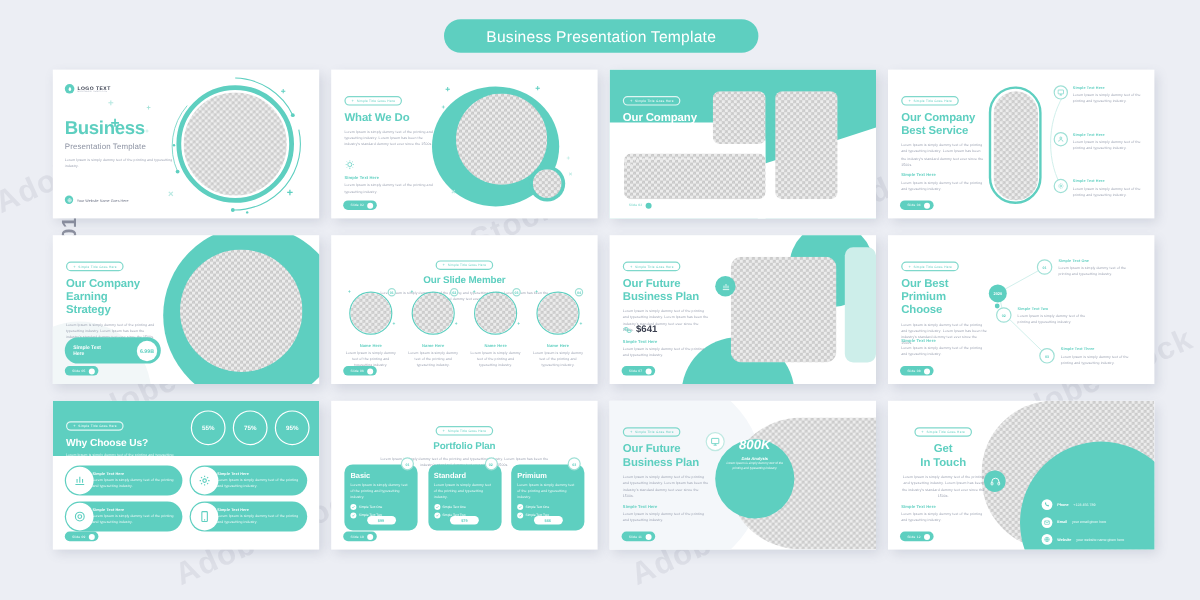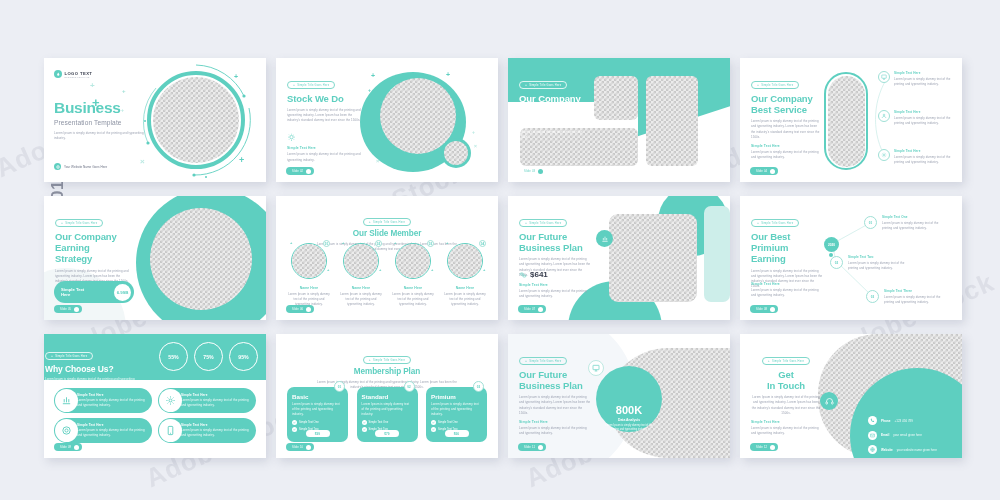--- a/index.html
+++ b/index.html
@@ -107,20 +107,23 @@
   <div class="wm-tile" style="left:-10px;top:120px;">Adobe Stock</div>
   <div class="wm-tile" style="left:140px;top:430px;">Adobe Stock</div>
   <div class="wm-tile" style="left:300px;top:190px;">Adobe Stock</div>
   <div class="wm-tile" style="left:520px;top:430px;">Adobe Stock</div>
   <div class="wm-tile" style="left:700px;top:120px;">Adobe Stock</div>
   <div class="wm-tile" style="left:830px;top:300px;">Adobe Stock</div>
   <div class="wm-tile" style="left:60px;top:300px;">Adobe Stock</div>
 
   <div class="wm-id">#489016253</div>
 
+  <div class="hdr">
+    <span>Business Presentation Template</span>
+  </div>
 
   <div class="grid">
 
     <div class="slide">
 
       <svg width="222" height="124" style="position:absolute;left:0;top:0">
         <circle cx="152" cy="62" r="47" fill="none" stroke="#5ecfc0" stroke-width="4"></circle>
         <path d="M152 7 A55 55 0 0 1 200 38" fill="none" stroke="#5ecfc0" stroke-width=".9"></path>
         <path d="M205 50 A55 55 0 0 1 150 117" fill="none" stroke="#5ecfc0" stroke-width=".9"></path>
         <path d="M104 85 A52 52 0 0 1 112 30" fill="none" stroke="#7fd8cb" stroke-width=".8"></path>
@@ -176,21 +179,21 @@
       <div class="plus" style="left:95px;top:14px;font-size:7px;">+</div>
       <div class="plus" style="left:92px;top:30px;font-size:5px;">+</div>
       <div class="plus" style="left:170px;top:13px;font-size:7px;">+</div>
       <div class="plus" style="left:196px;top:72px;font-size:5px;color:#b9e9e2;">+</div>
       <div class="plus" style="left:91px;top:85px;font-size:5px;">+</div>
       <div class="x-mark" style="left:100px;top:100px;font-size:6px;">×</div>
       <div class="x-mark" style="left:198px;top:86px;font-size:5px;">×</div>
 
       <div style="position:absolute;left:11px;top:14px;width:75px;">
         <div class="tagpill">Simple Title Goes Here</div>
-        <div class="h1" style="margin-top:3px;">Stock We Do</div>
+        <div class="h1" style="margin-top:3px;">What We Do</div>
         <div class="body" style="margin-top:4px;">Lorem Ipsum is simply dummy text of the printing and typesetting industry. Lorem Ipsum has been the industry's standard dummy text ever since the 1500s.</div>
         <div style="margin-top:10px;">
           <svg width="9" height="9" viewBox="0 0 24 24" fill="none" stroke="#5ecfc0" stroke-width="1.7">
               <circle cx="12" cy="11" r="4.5"></circle>
               <path d="M12 2v2M12 18v3M3 11h2M19 11h2M5.5 4.5l1.5 1.5M17 5.9l1.5-1.4M5.5 17.5L7 16M17 16l1.5 1.5"></path>
             </svg>
         </div>
         <div class="sub" style="margin-top:4px;">Simple Text Here</div>
         <div class="body" style="margin-top:2px;">Lorem Ipsum is simply dummy text of the printing and typesetting industry.</div>
       </div>
@@ -408,21 +411,21 @@
       </div>
       <div style="position:absolute;left:89px;top:57px;width:4px;height:4px;border-radius:50%;background:#5ecfc0;"></div>
 
       <div class="num-badge" style="left:124px;top:20px;width:13px;height:13px;">01</div>
       <div class="num-badge" style="left:90px;top:60px;width:13px;height:13px;">02</div>
       <div class="num-badge" style="left:126px;top:94px;width:13px;height:13px;">03</div>
 
       <div style="position:absolute;left:11px;top:14px;width:72px;">
         <div class="tagpill">Simple Title Goes Here</div>
         <div class="h1" style="margin-top:3px;white-space:pre-line;">Our Best
-Primium Earning</div>
+Primium Choose</div>
         <div class="body" style="margin-top:4px;">Lorem Ipsum is simply dummy text of the printing and typesetting industry. Lorem Ipsum has been the industry's standard dummy text ever since the 1500s.</div>
       </div>
       <div style="position:absolute;left:11px;top:86px;width:72px;">
         <div class="sub">Simple Text Here</div>
         <div class="body" style="margin-top:2px;">Lorem Ipsum is simply dummy text of the printing and typesetting industry.</div>
       </div>
 
       <div style="position:absolute;left:142px;top:19px;width:66px;">
         <div class="sub" style="font-size:3.1px;">Simple Text One</div>
         <div class="body" style="margin-top:1.5px;">Lorem Ipsum is simply dummy text of the printing and typesetting industry.</div>
@@ -437,21 +440,21 @@
       </div>
 
       <div class="slidebtn">
         <span class="t">Slide 08</span>
         <span class="d"></span>
       </div>
     </div>
 
     <div class="slide">
       <div style="position:absolute;left:0;top:0;width:222px;height:46px;background:#5ecfc0;"></div>
-      <div style="position:absolute;left:1px;top:9px;width:95px;">
+      <div style="position:absolute;left:11px;top:9px;width:95px;">
         <div class="tagpill onteal">Simple Title Goes Here</div>
         <div class="h1 white" style="margin-top:3px;font-size:8.5px;">Why Choose Us?</div>
         <div class="body white" style="margin-top:3px;">Lorem Ipsum is simply dummy text of the printing and typesetting industry.</div>
       </div>
       <div style="position:absolute;right:8px;top:8px;display:flex;gap:6px;">
         <div style="width:29px;height:29px;border-radius:50%;border:1.8px solid #fff;display:flex;align-items:center;justify-content:center;color:#fff;font-size:5.2px;font-weight:700;">
           <span>55%</span>
         </div>
         <div style="width:29px;height:29px;border-radius:50%;border:1.8px solid #fff;display:flex;align-items:center;justify-content:center;color:#fff;font-size:5.2px;font-weight:700;">
           <span>75%</span>
@@ -513,21 +516,21 @@
 
       <div class="slidebtn">
         <span class="t">Slide 09</span>
         <span class="d"></span>
       </div>
     </div>
 
     <div class="slide">
       <div style="position:absolute;left:0;top:13px;width:222px;text-align:center;">
         <div class="tagpill">Simple Title Goes Here</div>
-        <div class="h1" style="margin-top:2px;font-size:8.2px;">Membership Plan</div>
+        <div class="h1" style="margin-top:2px;font-size:8.2px;">Portfolio Plan</div>
         <div class="body" style="margin:3px auto 0;width:140px;text-align:center;">Lorem Ipsum is simply dummy text of the printing and typesetting industry. Lorem Ipsum has been the industry's standard dummy text ever since the 1500s.</div>
       </div>
 
       <div style="position:absolute;left:11px;top:53px;width:200px;display:flex;justify-content:space-between;">
         <div style="position:relative;width:61px;height:55px;border-radius:7px;background:#5ecfc0;padding:6px 5px 0;">
           <div class="num-badge" style="right:3px;top:-6px;width:11px;height:11px;">01</div>
           <div style="font-size:6.2px;font-weight:700;color:#fff;">Basic</div>
           <div class="body white" style="margin-top:2px;">Lorem Ipsum is simply dummy text of the printing and typesetting industry.</div>
           <div style="margin-top:3px;display:flex;align-items:center;gap:2px;">
             <span style="width:5px;height:5px;border-radius:50%;background:#fff;display:flex;align-items:center;justify-content:center;">
@@ -601,21 +604,21 @@
 
       <div class="slidebtn">
         <span class="t">Slide 10</span>
         <span class="d"></span>
       </div>
     </div>
 
     <div class="slide">
       <div style="position:absolute;left:-40px;top:-22px;width:168px;height:168px;border-radius:50%;background:#f4f7fa;"></div>
       <div class="ph" style="position:absolute;left:100px;top:14px;width:122px;height:110px;border-radius:50% 0 0 50%/ 50% 0 0 50%;"></div>
-      <div style="position:absolute;left:88px;top:32px;width:66px;height:66px;border-radius:50%;background:#5ecfc0;display:flex;flex-direction:column;align-items:center;justify-content:flex-end;text-align:center;padding:0 6px;">
+      <div style="position:absolute;left:88px;top:32px;width:66px;height:66px;border-radius:50%;background:#5ecfc0;display:flex;flex-direction:column;align-items:center;justify-content:flex-start;text-align:center;padding:0 6px;font-style:italic;">
         <div style="font-size:11px;font-weight:700;color:#fff;line-height:1;">800K</div>
         <div style="font-size:3.4px;font-weight:700;color:#fff;margin-top:2.5px;">Data Analysis</div>
         <div style="font-size:2.6px;color:rgba(255,255,255,.9);line-height:1.6;margin-top:1.5px;">Lorem Ipsum is simply dummy text of the printing and typesetting industry.</div>
       </div>
       <div style="position:absolute;left:80px;top:26px;width:16px;height:16px;border-radius:50%;background:#fff;border:.8px solid #bfe9e2;display:flex;align-items:center;justify-content:center;">
         <svg width="8" height="8" viewBox="0 0 24 24" fill="none" stroke="#5ecfc0" stroke-width="2">
             <rect x="3" y="4" width="18" height="13" rx="1"></rect>
             <path d="M12 17v4M8 21h8"></path>
           </svg>
       </div>

